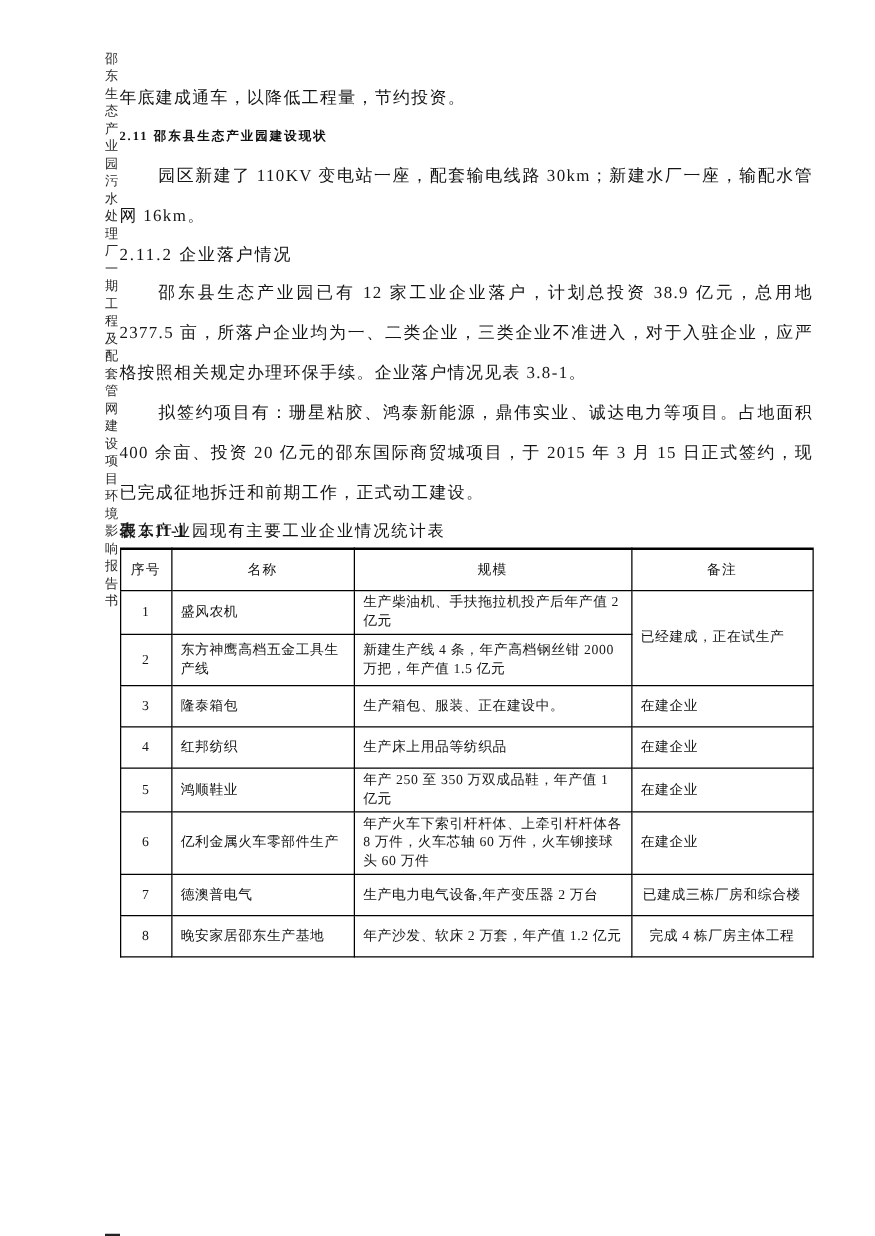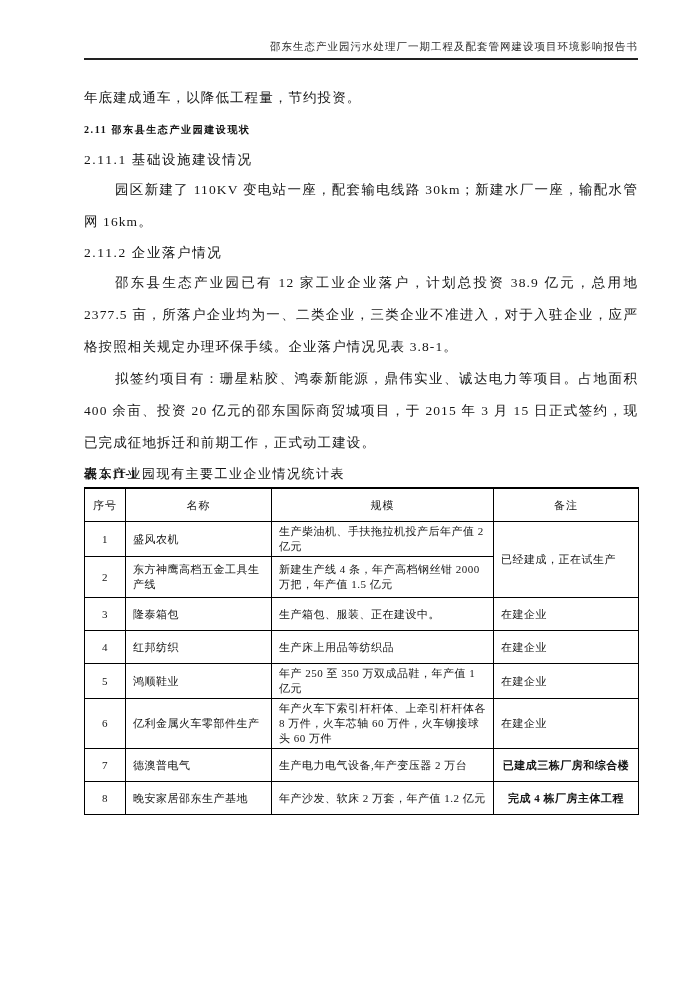--- a/index.html
+++ b/index.html
@@ -5,21 +5,21 @@
   html,body{margin:0;padding:0;background:#e8e8e8;}
   .page{
     position:relative;
     width:700px;height:989px;
     margin:0 auto;
     background:#ffffff;
     box-sizing:border-box;
     padding:40px 62px 0 84px;
     font-family:"Liberation Serif","DejaVu Serif",serif;
     color:#151515;
-    display:flex;flex-direction:column;
+    display:flex;flex-direction:row;
   }
   
   .doc-header{border-bottom:2px solid #222;padding-bottom:4px;}
   .doc-header .hdr-text{
     text-align:right;font-size:10.5px;letter-spacing:1px;color:#2a2a2a;
   }
   
   .doc-body{margin-top:22px;}
   p.body-p{
     margin:0;font-size:13.5px;line-height:32px;letter-spacing:1.1px;
@@ -59,41 +59,40 @@
     line-height:15px;
     vertical-align:middle;
     overflow:hidden;
     margin-left:22px;
   }
   table.stat th{font-weight:400;text-align:center;height:28px;letter-spacing:1px;}
   table.stat td{height:24px;}
   td.ix{text-align:center;}
   td.nm,td.sc{text-align:left;}
   td.rm-left{text-align:left;}
-  td.rm-center{text-align:center;font-weight:bold;}
+  td.rm-center{text-align:center;}
   td.va-top{vertical-align:top;padding-top:1px;}
   tr.tall td{height:36px;}
   tr.mid td{height:28px;}
 </style>
 </head>
 <body>
 
 <div class="page">
 
   <div class="doc-header">
     <div class="hdr-text">邵东生态产业园污水处理厂一期工程及配套管网建设项目环境影响报告书</div>
   </div>
 
   <div class="doc-body">
 
     <p class="body-p">年底建成通车，以降低工程量，节约投资。</p>
 
     <h2 class="sec">2.11 邵东县生态产业园建设现状</h2>
 
-    <h3 class="subsec">2.11.1 基础设施建设情况</h3>
 
 
 
     <p class="body-p indent">园区新建了 110KV 变电站一座，配套输电线路 30km；新建水厂一座，输配水管网 16km。</p>
 
     <h3 class="subsec">2.11.2 企业落户情况</h3>
 
     <p class="body-p indent">邵东县生态产业园已有 12 家工业企业落户，计划总投资 38.9 亿元，总用地 2377.5 亩，所落户企业均为一、二类企业，三类企业不准进入，对于入驻企业，应严格按照相关规定办理环保手续。企业落户情况见表 3.8-1。</p>
 
     <p class="body-p indent">拟签约项目有：珊星粘胶、鸿泰新能源，鼎伟实业、诚达电力等项目。占地面积 400 余亩、投资 20 亿元的邵东国际商贸城项目，于 2015 年 3 月 15 日正式签约，现已完成征地拆迁和前期工作，正式动工建设。</p>

